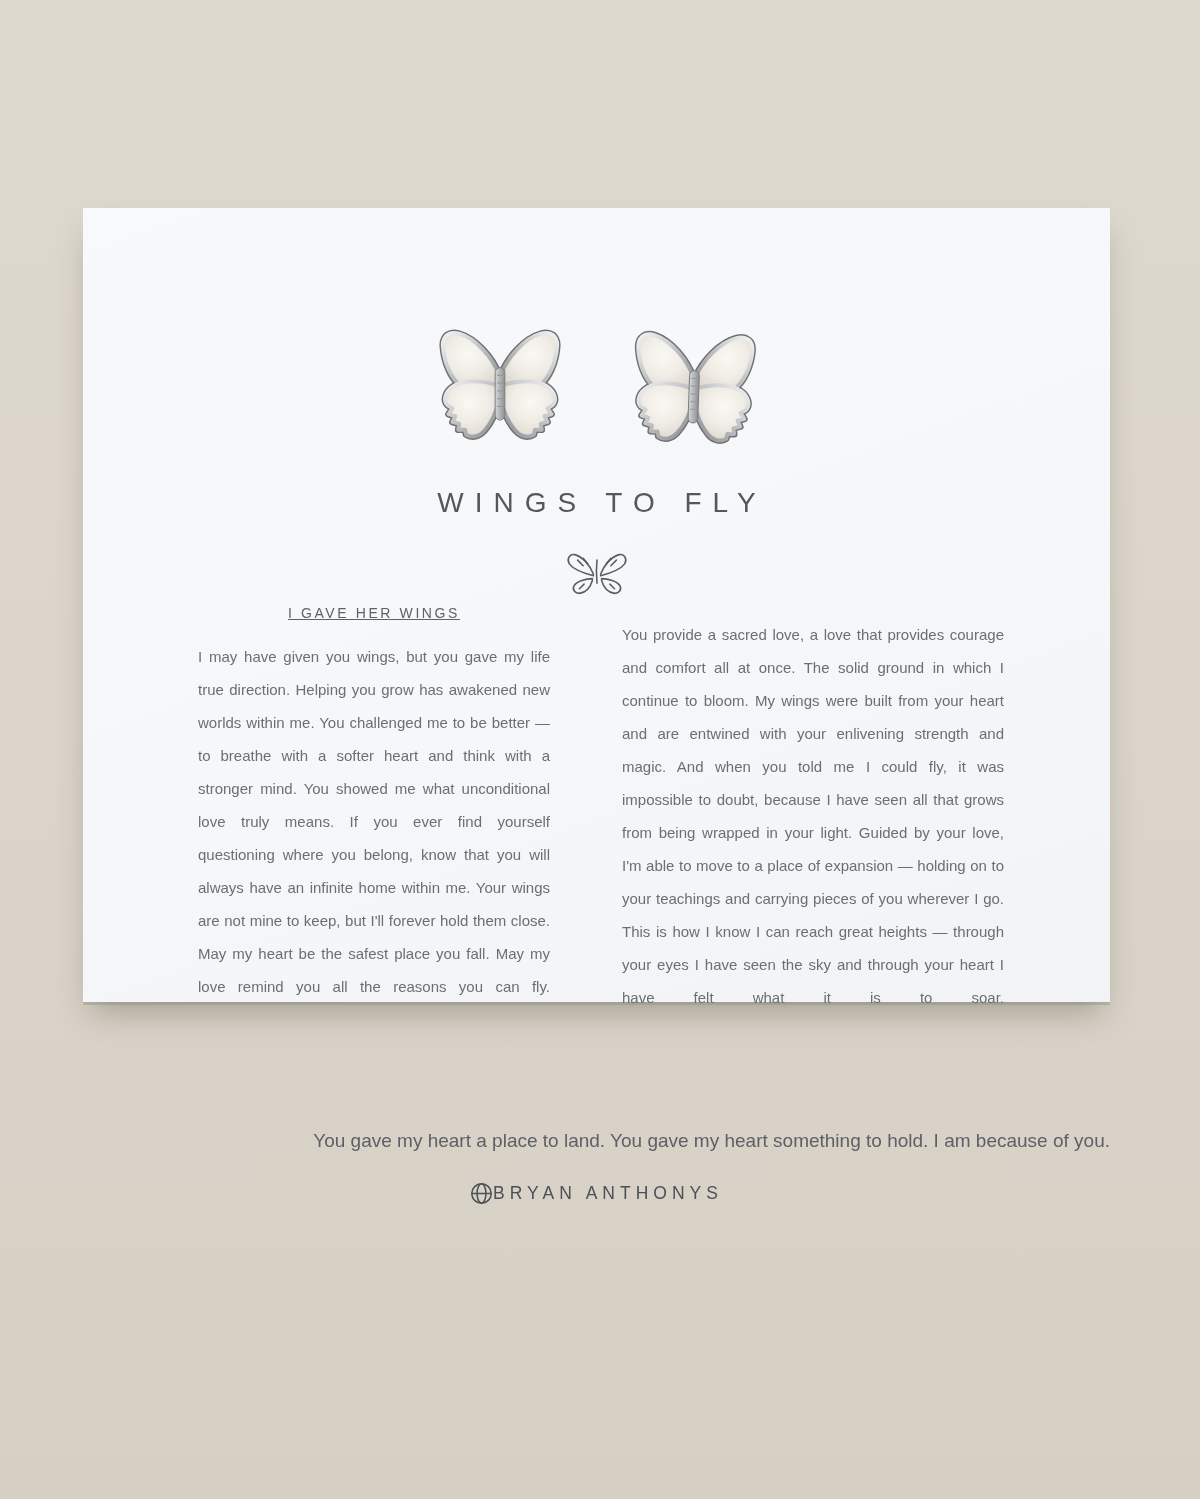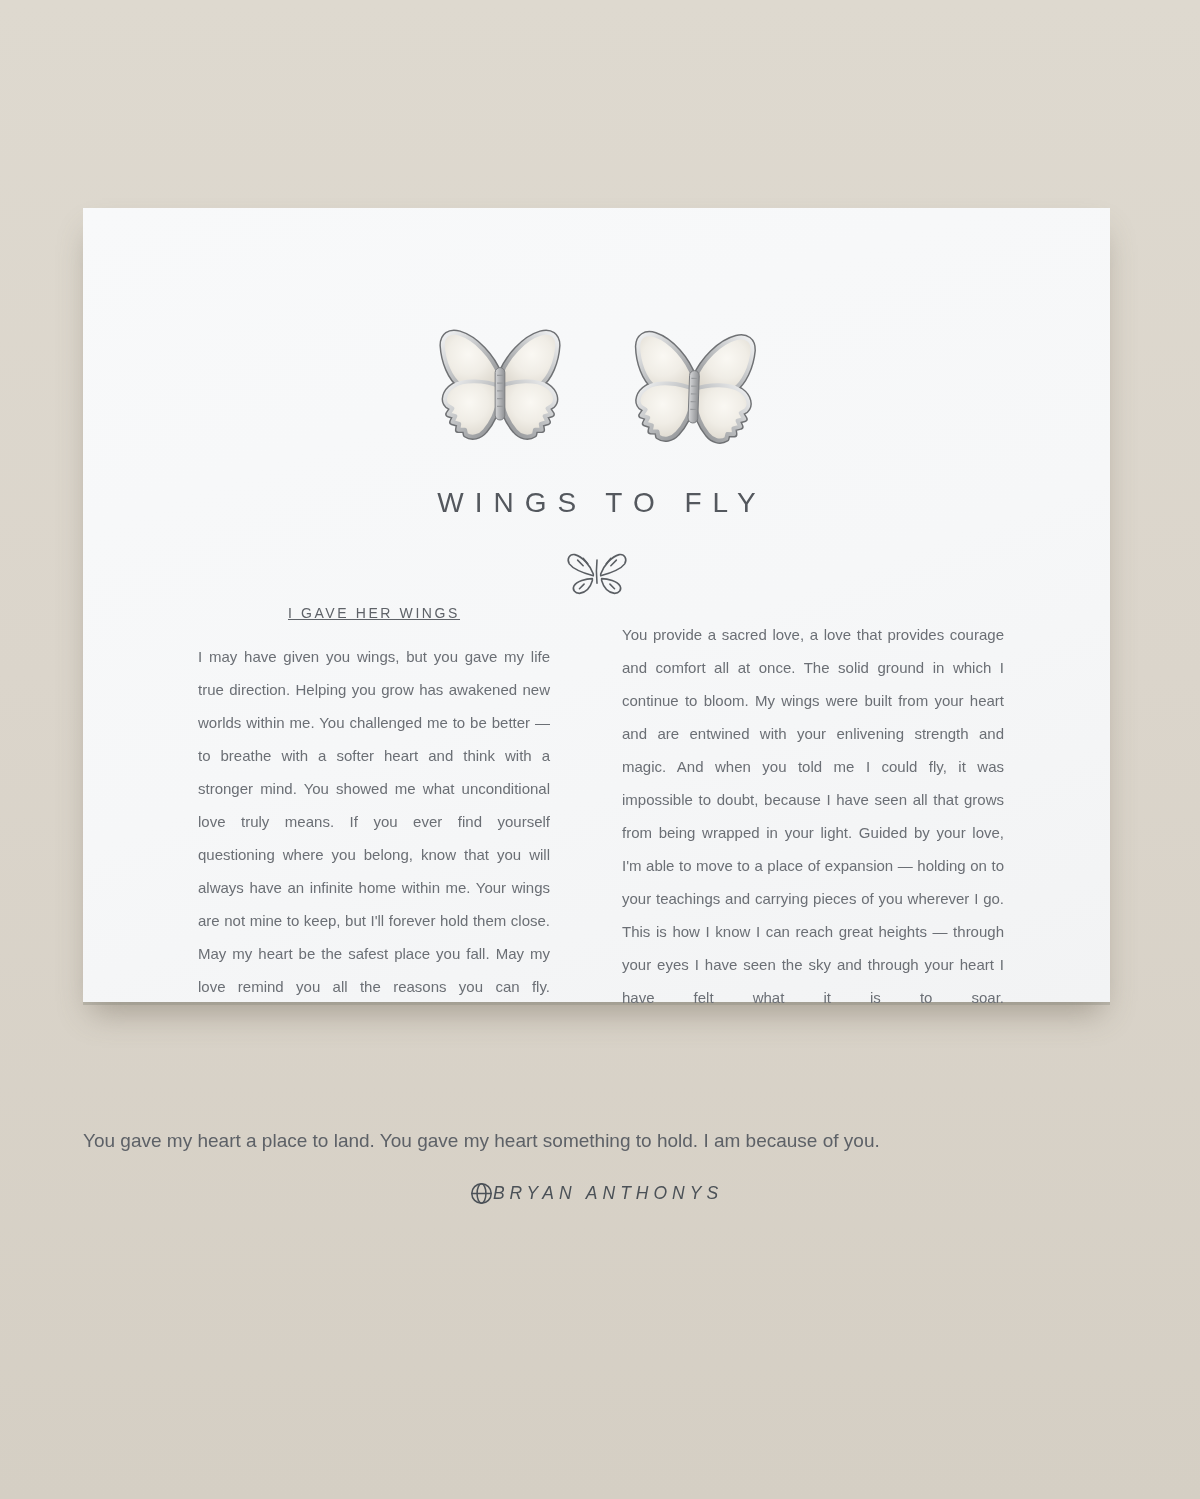--- a/index.html
+++ b/index.html
@@ -40,25 +40,25 @@
   .col h2{
     margin:0 0 14px 0;text-align:center;font-weight:400;
     font-size:14px;line-height:22px;letter-spacing:2.6px;color:#5e6268;text-decoration:underline;
   }
   .col p{
     margin:16px;font-size:15px;line-height:33px;color:#6b6f75;
     text-align:justify;text-align-last:justify;
   }
   .footer-quote{
     position:absolute;top:920px;left:0;width:100%;margin:0;
-    text-align:left;font-size:19px;line-height:26px;color:#5d6167;
+    text-align:right;font-size:19px;line-height:26px;color:#5d6167;
   }
   .brand{
     position:absolute;top:972px;left:0;width:100%;
-    display:flex;align-items:center;justify-content:center;font-style:italic;
+    display:flex;align-items:center;justify-content:center;
   }
   .brand-name{
     font-size:17.5px;letter-spacing:5px;color:#4b5157;line-height:26px;
   }
 </style>
 </head>
 <body>
 
 <svg width="0" height="0" style="position:absolute" aria-hidden="true">
   <defs>

